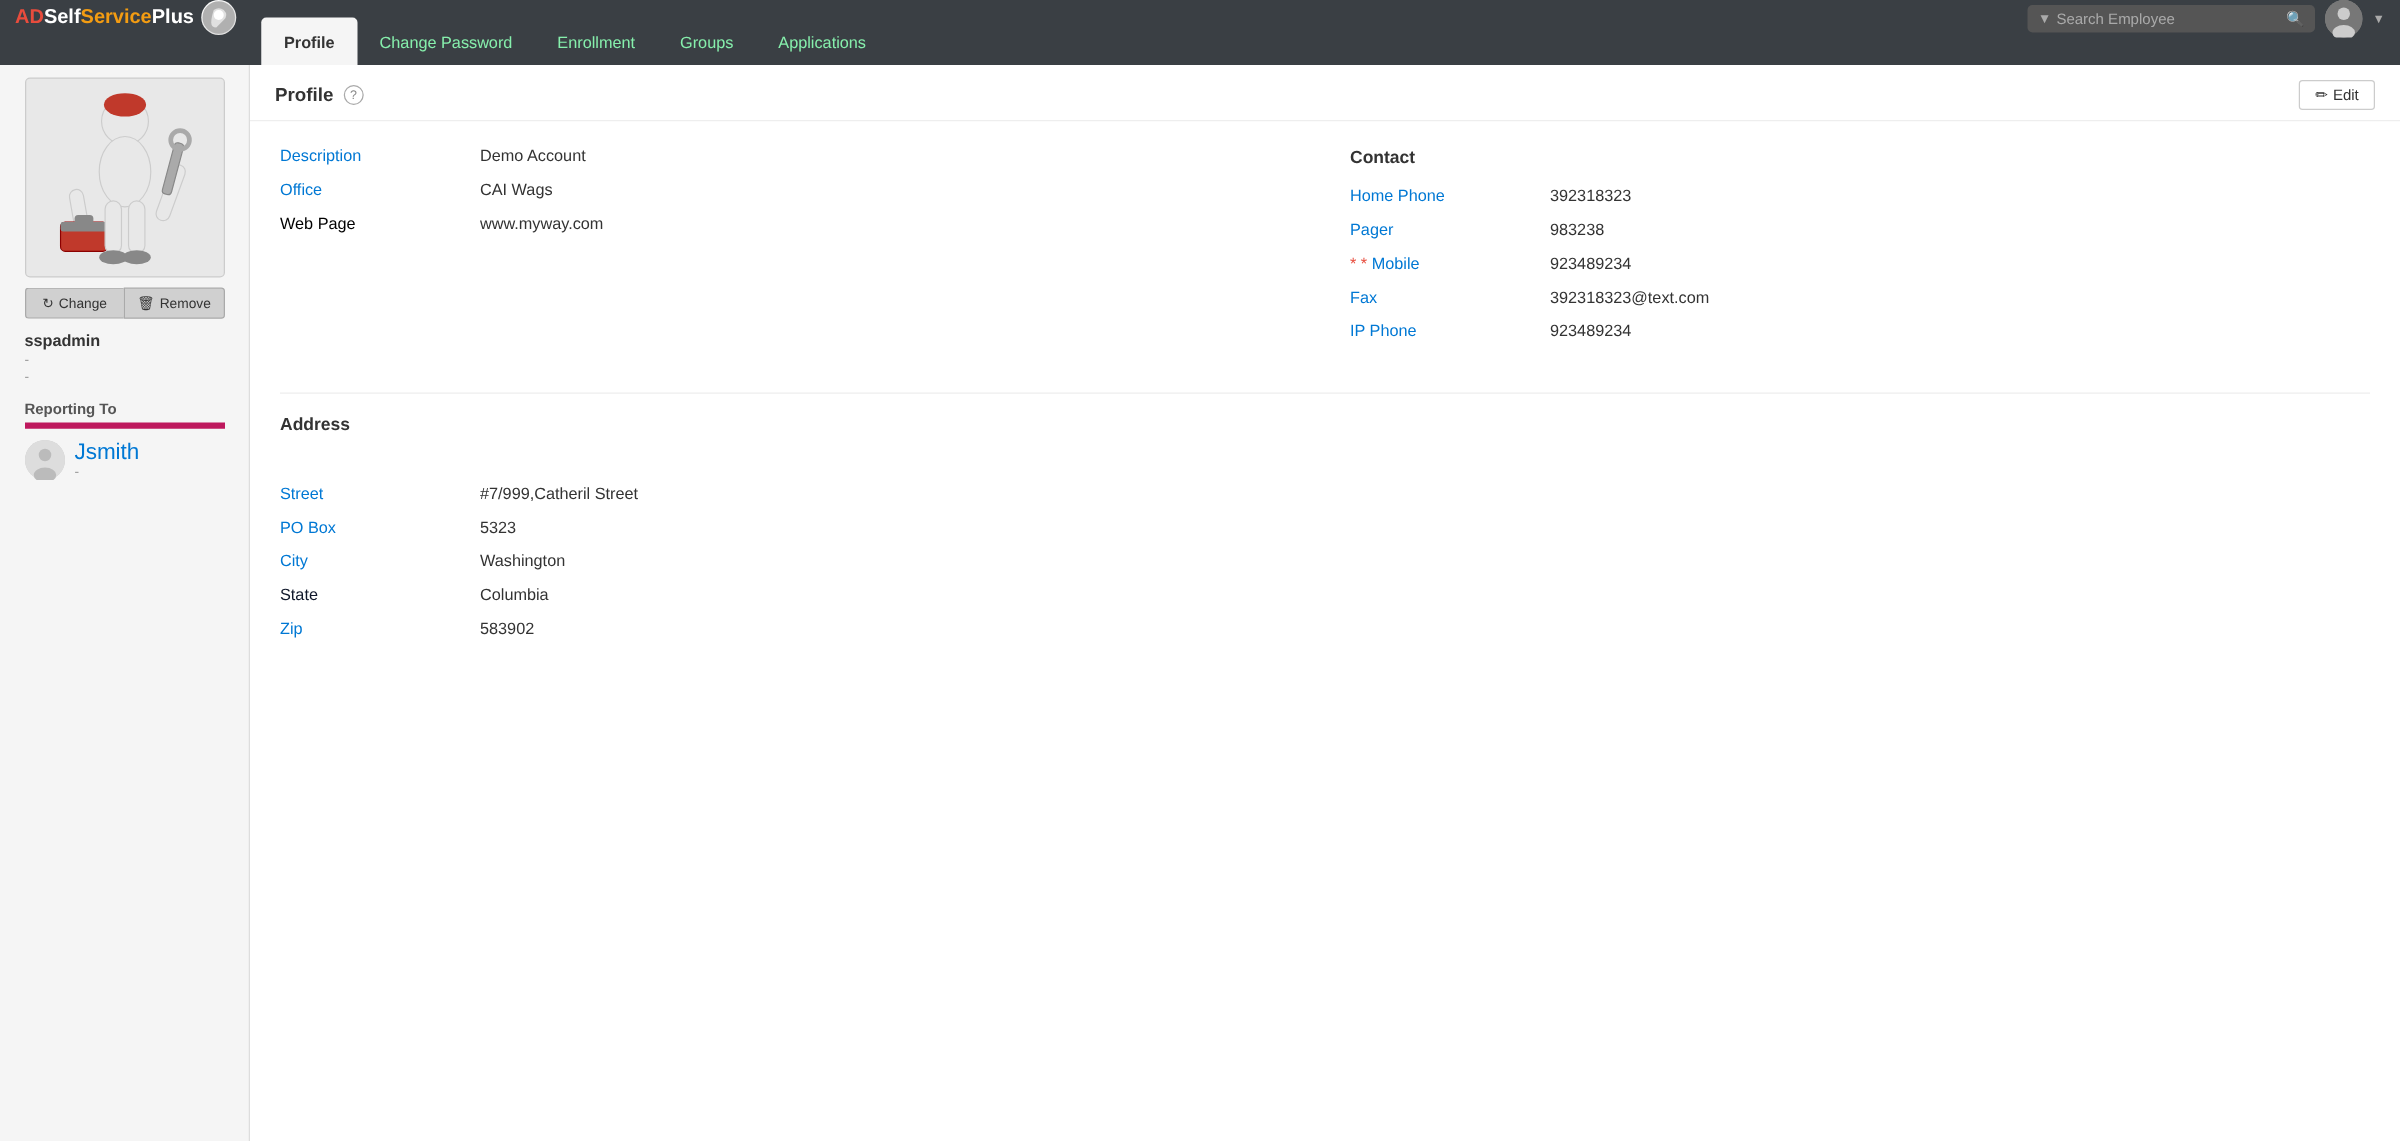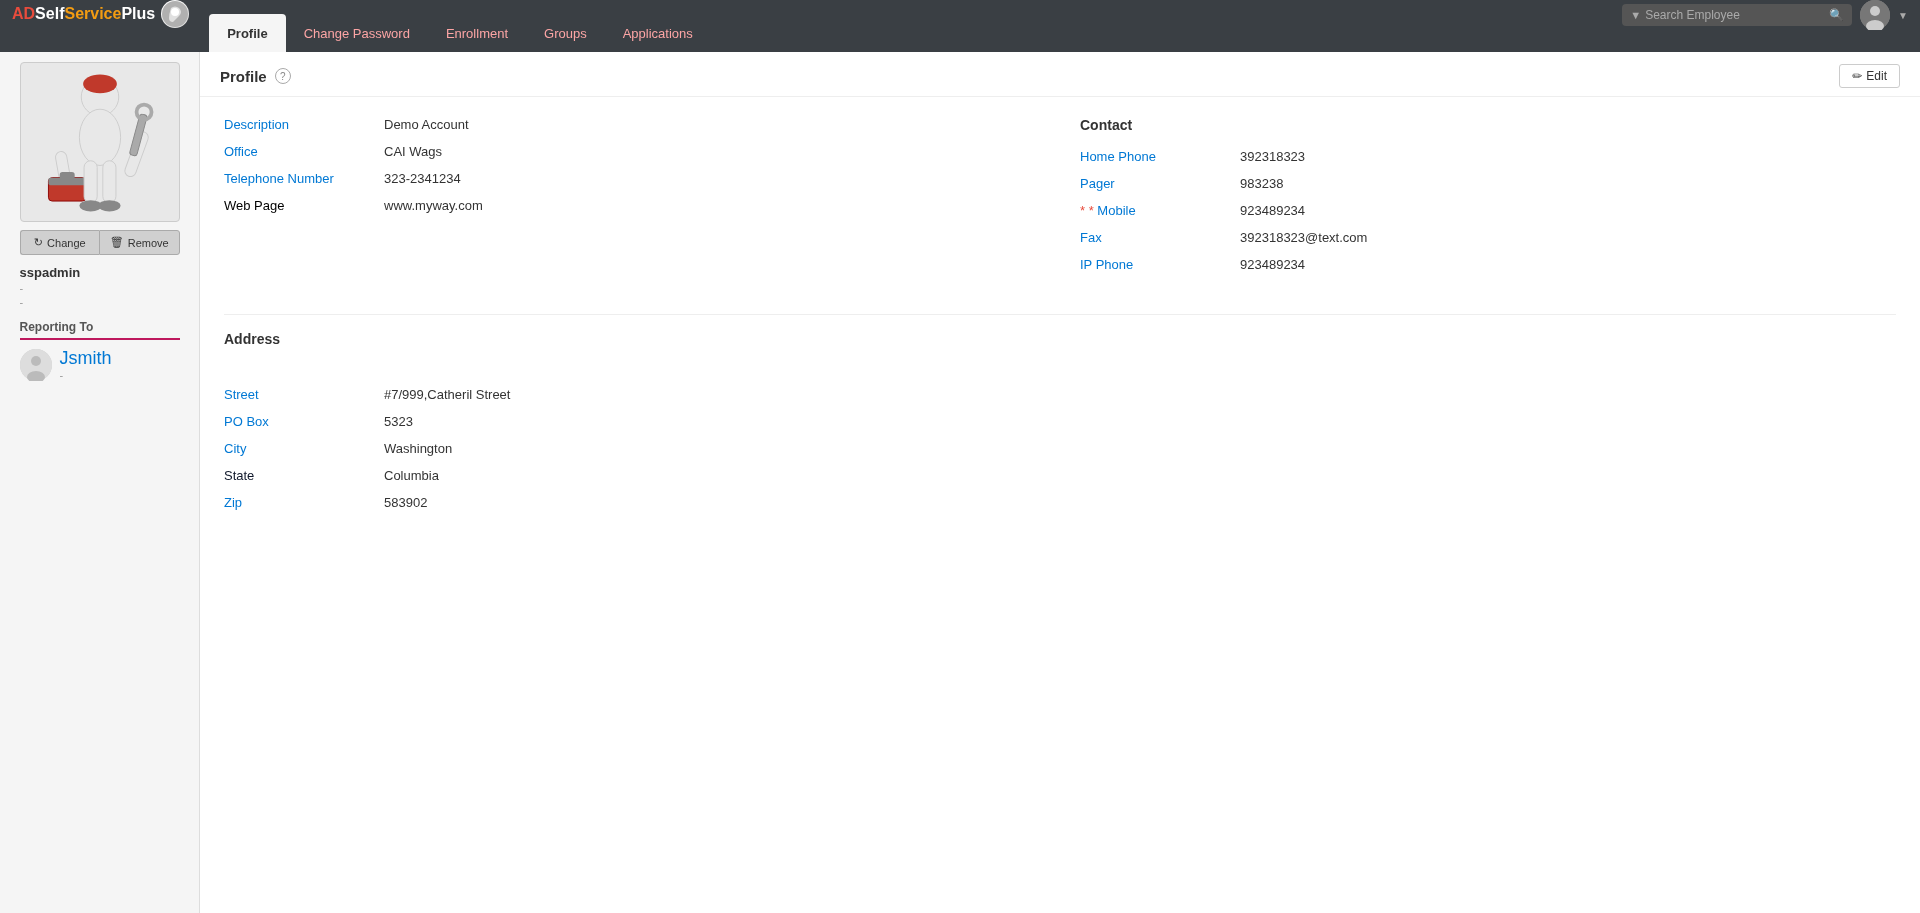--- a/index.html
+++ b/index.html
@@ -38,21 +38,21 @@
 
     
     .nav-tabs {
       display: flex;
       align-items: flex-end;
       flex: 1;
       height: 100%;
     }
     .nav-tab {
       padding: 6px 18px;
-      color: #fca5a5;
+      color: #86efac;
       cursor: pointer;
       border: none;
       background: transparent;
       font-size: 13px;
       height: 38px;
       display: flex;
       align-items: center;
     }
     .nav-tab.active {
       background: #f5f5f5;
@@ -173,21 +173,21 @@
     .reporting-section {
       width: 160px;
       margin-top: 10px;
     }
     .reporting-title {
       font-size: 12px;
       font-weight: bold;
       color: #555;
       margin-bottom: 8px;
       padding-bottom: 4px;
-      border-bottom: 2px solid #be185d;
+      border-bottom: 5px solid #be185d;
     }
     .reporting-person {
       display: flex;
       align-items: center;
       gap: 8px;
     }
     .reporting-avatar {
       width: 32px; height: 32px;
       border-radius: 50%;
       background: #ccc;
@@ -446,24 +446,20 @@
 
           <div class="field-row">
                 <span class="field-label" style="color: rgb(0, 120, 212);">Description</span>
                 <span class="field-value">Demo Account</span>
               </div>
               <div class="field-row">
                 <span class="field-label" style="color: rgb(0, 120, 212);">Office</span>
                 <span class="field-value">CAI Wags</span>
               </div>
               <div class="field-row">
-                <span class="field-label" style="color: rgb(0, 120, 212);">Telephone Number</span>
-                <span class="field-value">323-2341234</span>
-              </div>
-              <div class="field-row">
                 <span class="field-label" style="color: #000000;">Web Page</span>
                 <span class="field-value">www.myway.com</span>
               </div>
             </div>
         </div>
 
         <div class="section-col">
           <div class="section-title">Contact</div>
           <div id="contact-fields">
 

